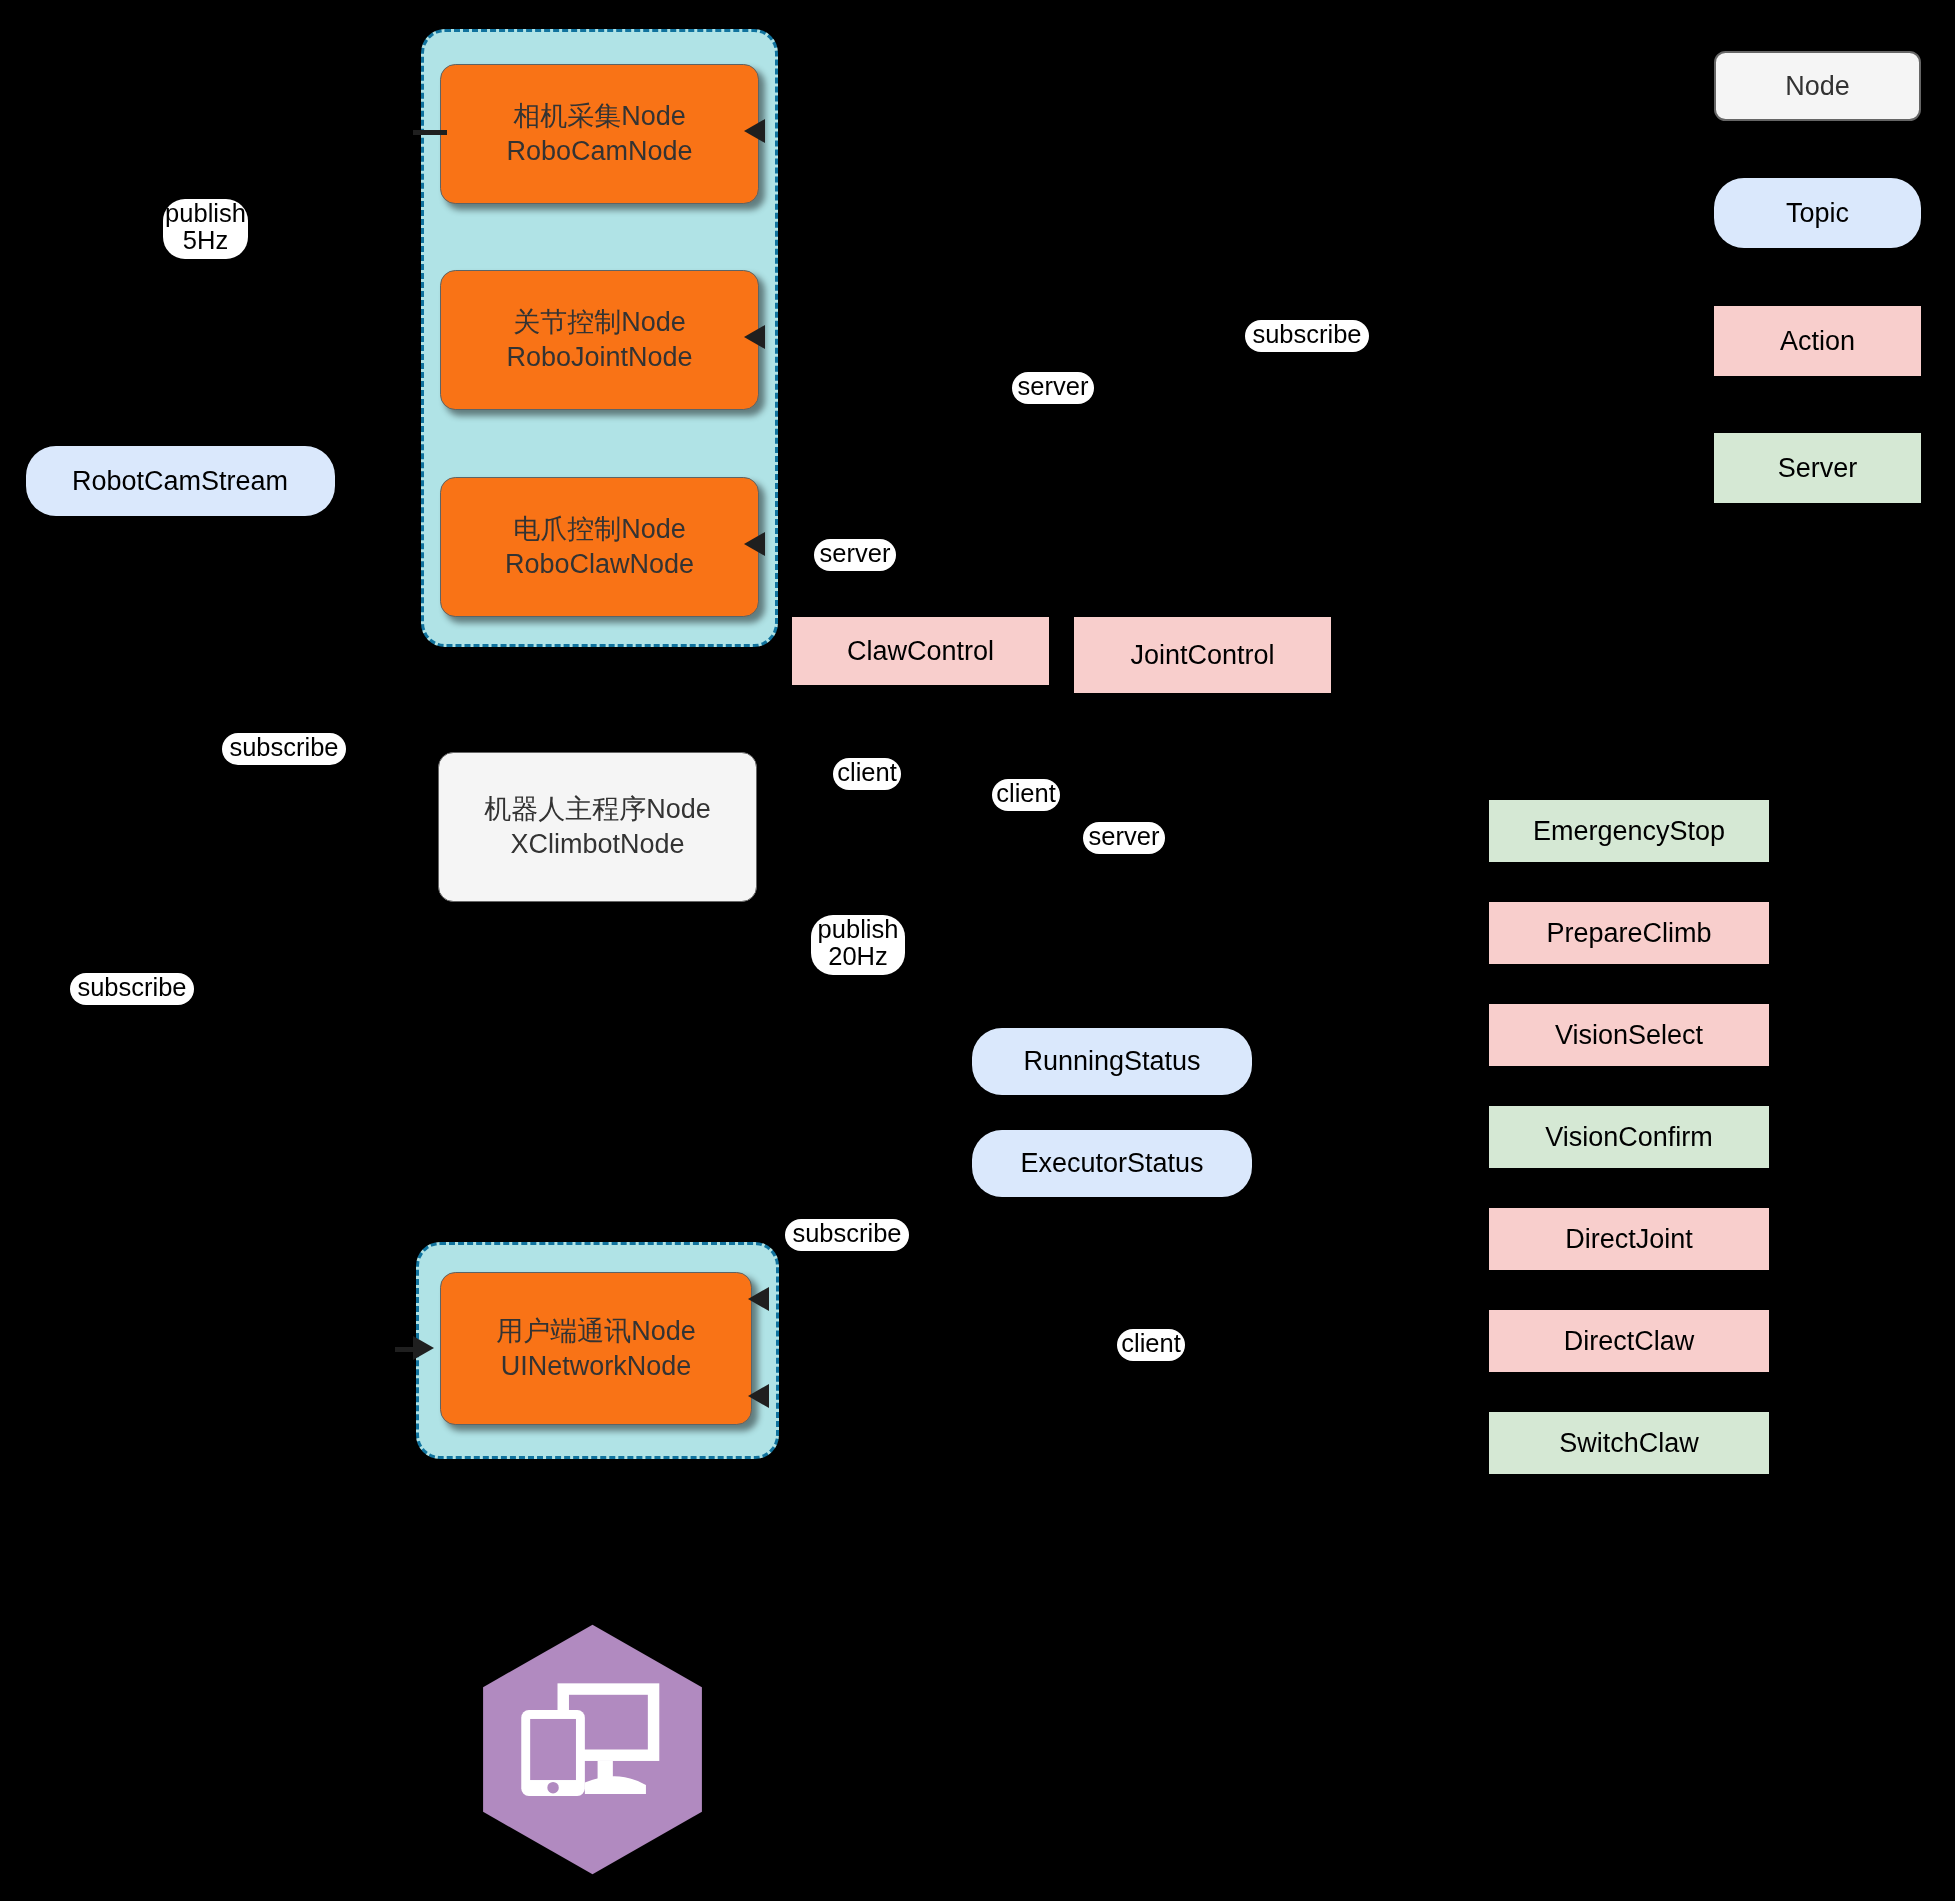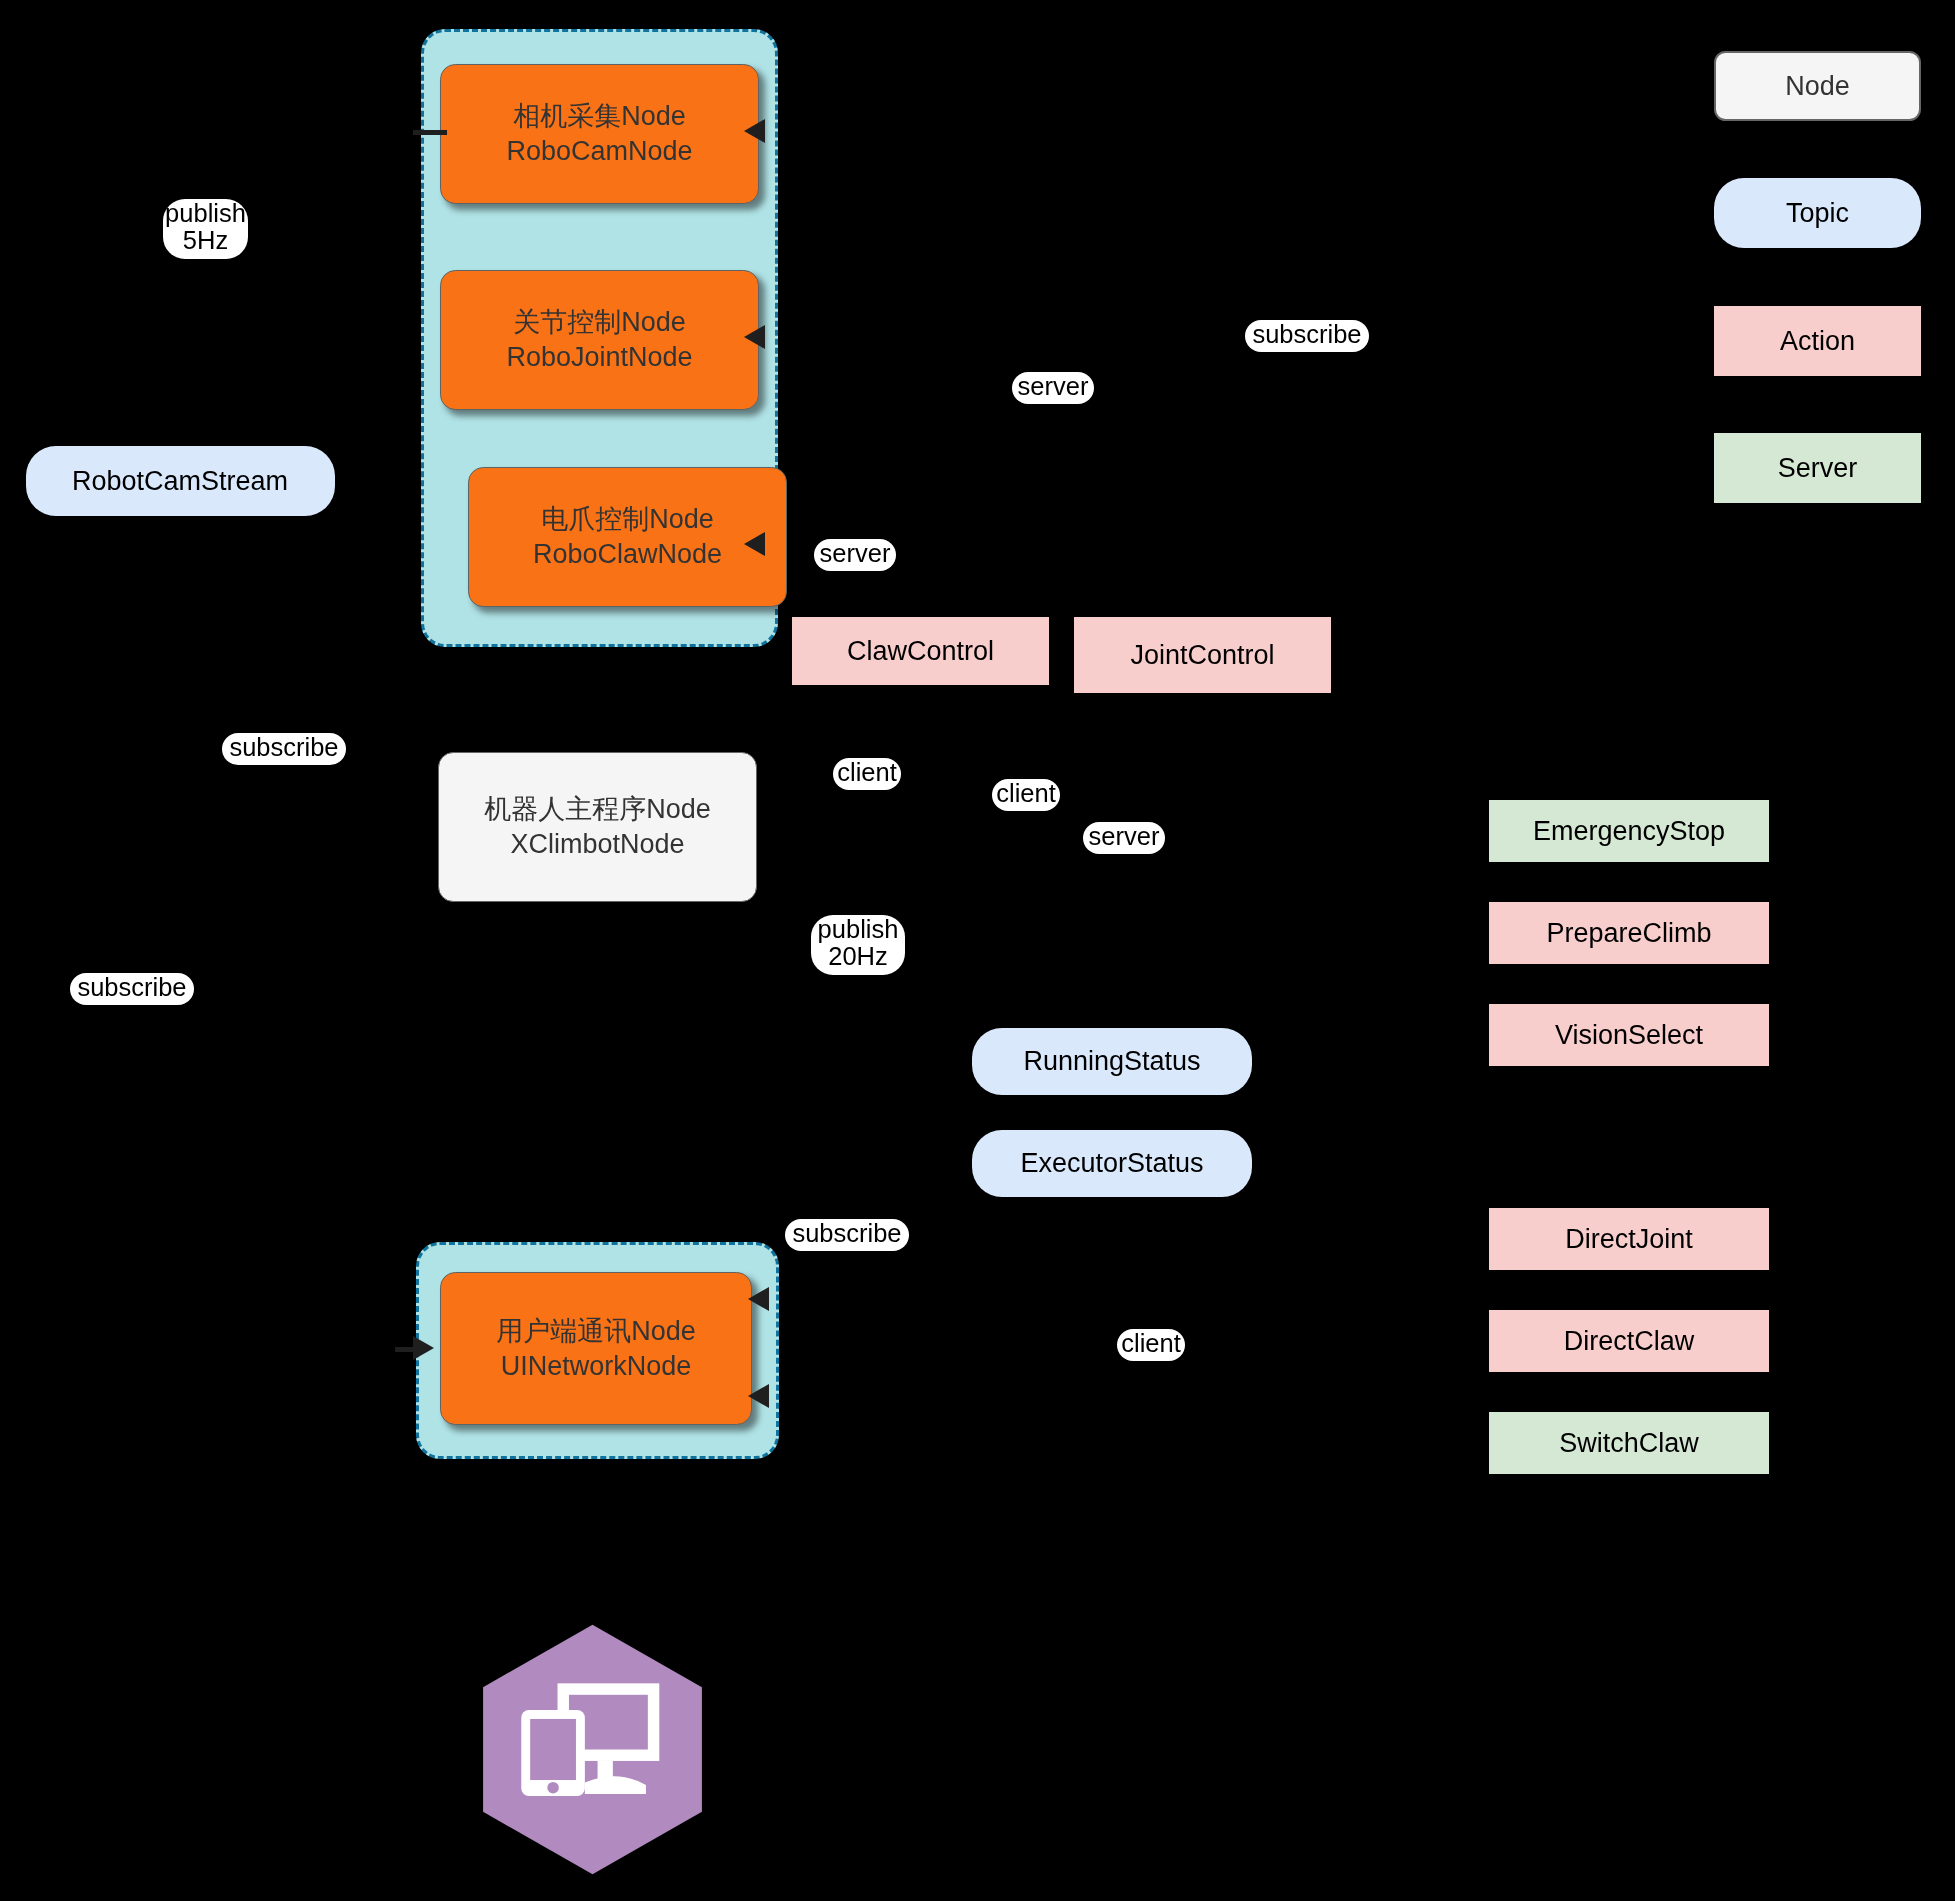--- a/index.html
+++ b/index.html
@@ -109,21 +109,21 @@
   <div class="abs node-box inner" style="left:440px; top:64px; width:319px; height:140px; flex-direction:column;">
     <span>相机采集Node</span>
     <span>RoboCamNode</span>
   </div>
 
   <div class="abs node-box inner" style="left:440px; top:270px; width:319px; height:140px; flex-direction:column;">
     <span>关节控制Node</span>
     <span>RoboJointNode</span>
   </div>
 
-  <div class="abs node-box inner" style="left:440px; top:467px; width:319px; height:140px; flex-direction:column;margin-left:28px;">
+  <div class="abs node-box inner" style="left:440px; top:477px; width:319px; height:140px; flex-direction:column;">
     <span>电爪控制Node</span>
     <span>RoboClawNode</span>
   </div>
 
   <div class="stub-line" style="left:413px; top:130px; width:34px;"></div>
   <div class="arrow-left" style="left:744px; top:119px;"></div>
   <div class="arrow-left" style="left:744px; top:325px;"></div>
   <div class="arrow-left" style="left:744px; top:532px;"></div>
 
   <div class="abs node-box" style="left:438px; top:752px; width:319px; height:150px; flex-direction:column;">
@@ -165,20 +165,23 @@
 
   <div class="abs flat-box server" style="left:1489px; top:800px; width:280px; height:62px;">
     <span>EmergencyStop</span>
   </div>
   <div class="abs flat-box action" style="left:1489px; top:902px; width:280px; height:62px;">
     <span>PrepareClimb</span>
   </div>
   <div class="abs flat-box action" style="left:1489px; top:1004px; width:280px; height:62px;">
     <span>VisionSelect</span>
   </div>
+  <div class="abs flat-box server" style="left:1489px; top:1106px; width:280px; height:62px;">
+    <span>VisionConfirm</span>
+  </div>
   <div class="abs flat-box action" style="left:1489px; top:1208px; width:280px; height:62px;">
     <span>DirectJoint</span>
   </div>
   <div class="abs flat-box action" style="left:1489px; top:1310px; width:280px; height:62px;">
     <span>DirectClaw</span>
   </div>
   <div class="abs flat-box server" style="left:1489px; top:1412px; width:280px; height:62px;">
     <span>SwitchClaw</span>
   </div>
 

